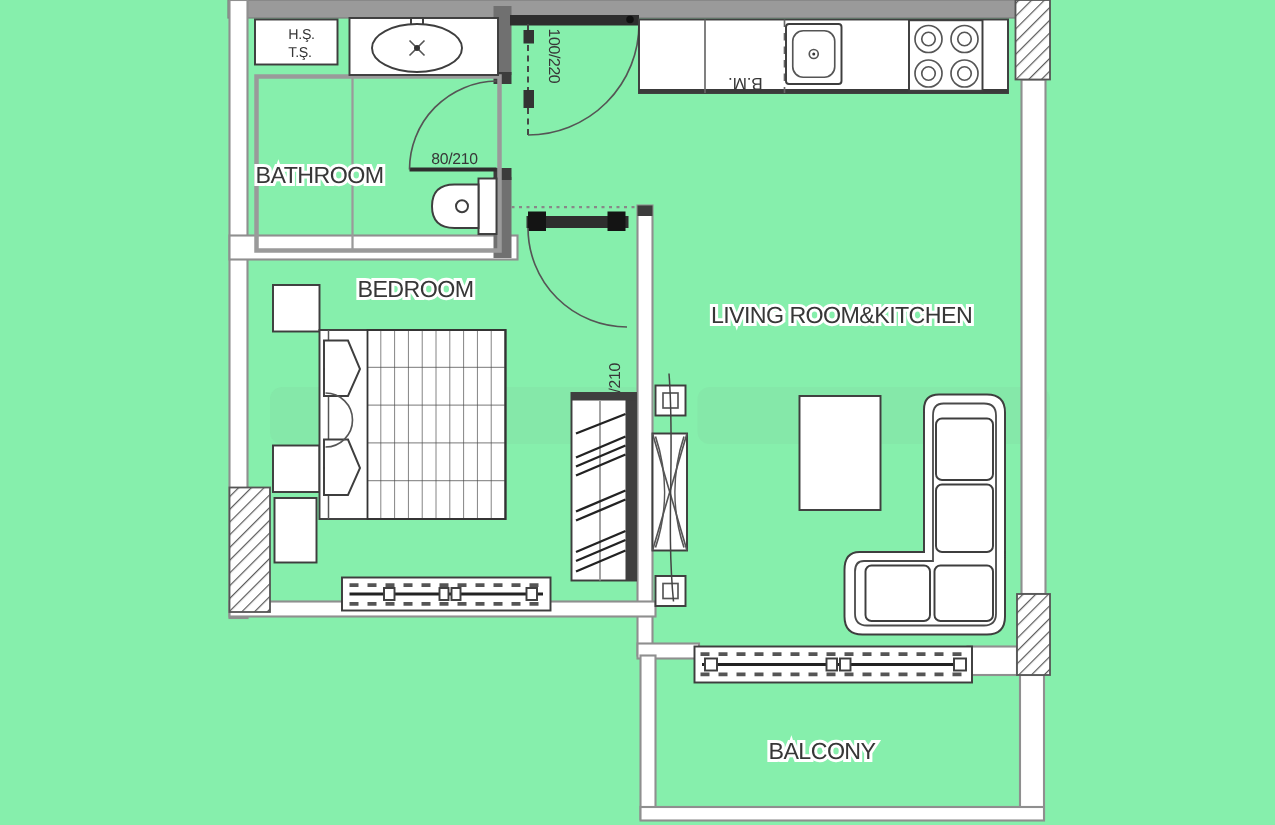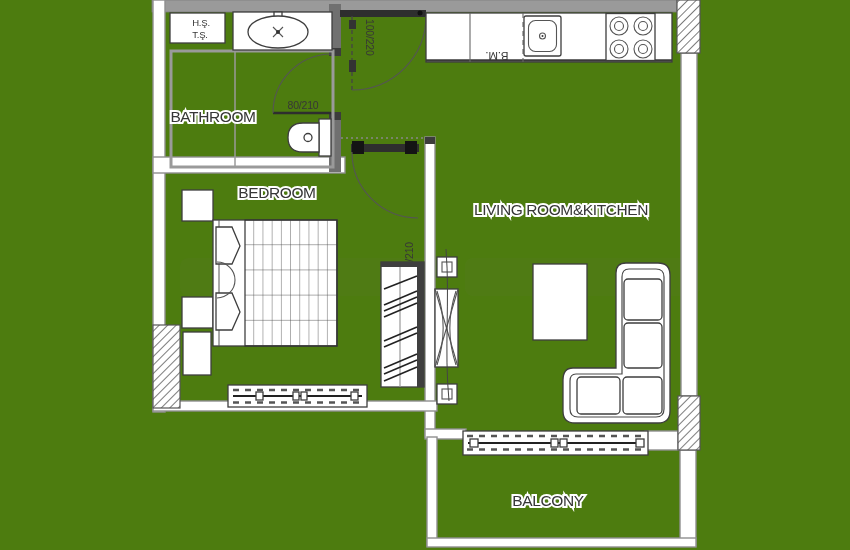--- a/index.html
+++ b/index.html
@@ -1,16 +1,16 @@
 <!DOCTYPE html>
 <html><head>
 <meta charset="utf-8">
 <style>
   html,body{margin:0;padding:0;background:#ffffff;}
-  .stage{width:850px;height:550px;background:#4d7c0f;position:relative;overflow:hidden;
+  .stage{width:850px;height:550px;background:#86efac;position:relative;overflow:hidden;
          font-family:"Liberation Sans","DejaVu Sans",sans-serif;}
   svg{display:block;}
   text{font-family:"Liberation Sans","DejaVu Sans",sans-serif;fill:#373737;}
   .room-label{font-size:15.5px;letter-spacing:-0.4px;paint-order:stroke;stroke:#ffffff;stroke-width:4px;}
   .door-label{font-size:10.5px;letter-spacing:-0.2px;}
   .tiny-label{font-size:9.5px;letter-spacing:-0.2px;}
   .wall{fill:#ffffff;stroke:#8f8f8f;stroke-width:1.4;}
   .wall-dark{fill:#3c3c3c;stroke:none;}
   .fix{fill:#ffffff;stroke:#3e3e3e;stroke-width:1.3;}
   .thin{fill:none;stroke:#555555;stroke-width:1.1;}

